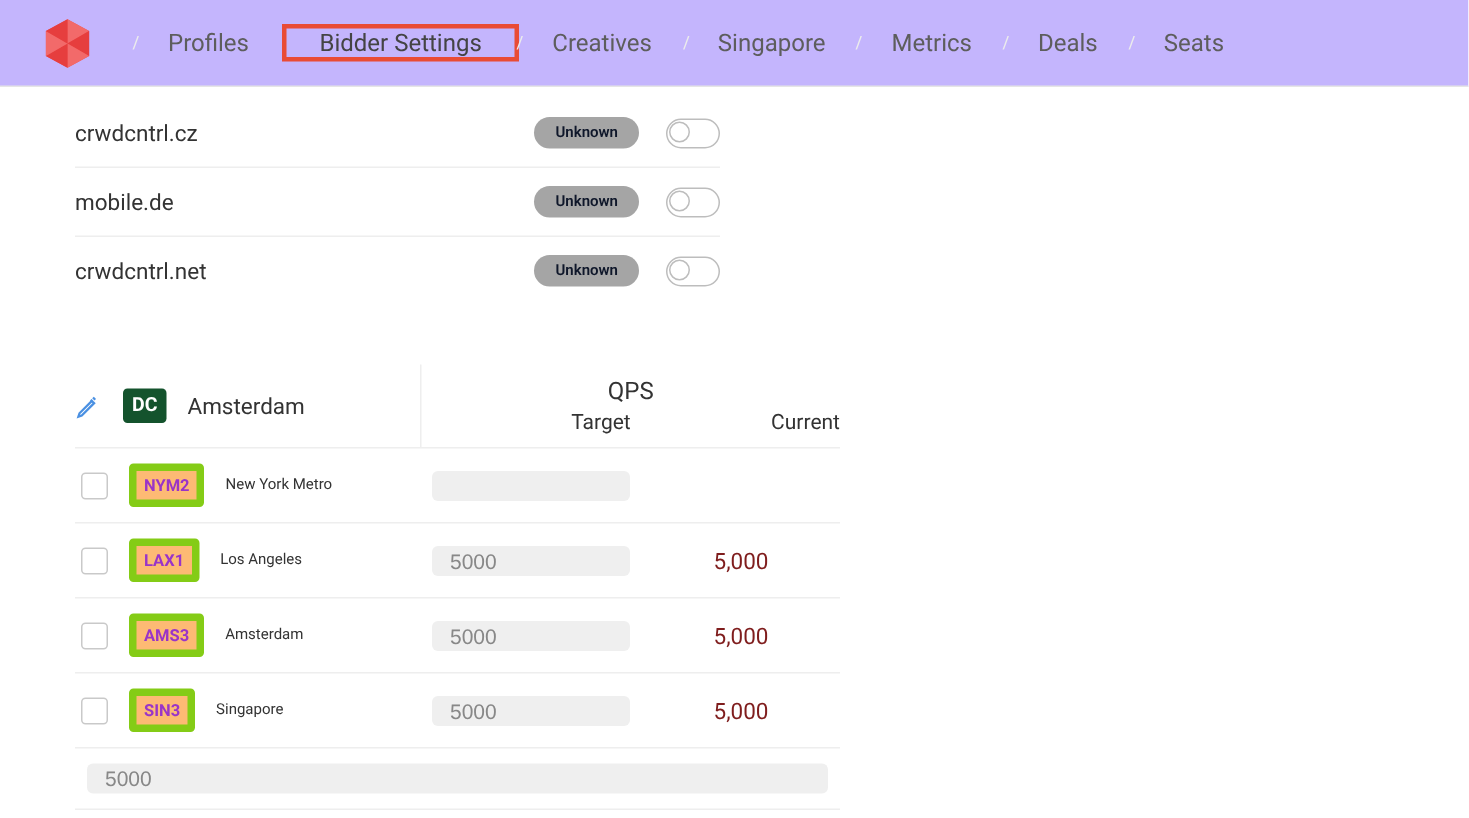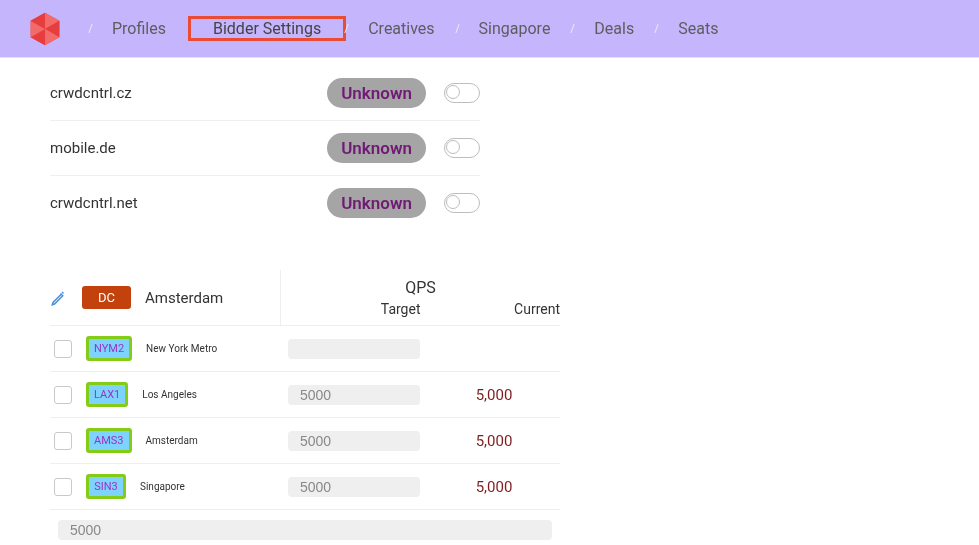--- a/index.html
+++ b/index.html
@@ -77,22 +77,22 @@
       font-size: 15px;
       color: #333;
     }
     .domain-right {
       display: flex;
       align-items: center;
       gap: 18px;
     }
     .status-badge {
       background: #a5a5a5;
-      color: #701a75;
-      font-size: 17px;
+      color: #0f172a;
+      font-size: 10px;
       font-weight: 600;
       padding: 5px 14px;
       border-radius: 16px;
     }
     .toggle {
       width: 36px;
       height: 20px;
       border: 1.5px solid #bdbdbd;
       border-radius: 12px;
       position: relative;
@@ -125,25 +125,25 @@
       gap: 14px;
       padding: 10px 0;
       width: 230px;
     }
     .edit-icon {
       color: #4a90e2;
       width: 18px;
       height: 18px;
     }
     .dc-chip {
-      background: #c2410c;
+      background: #14532d;
       color: #fff;
-      font-weight: 400;
+      font-weight: 700;
       font-size: 13px;
-      padding: 4px 16px;
+      padding: 4px 6px;
       border-radius: 3px;
     }
     .dc-label {
       font-size: 15px;
       color: #333;
     }
     .dc-header-right {
       flex: 1;
       border-left: 1px solid #eee;
     }
@@ -178,29 +178,29 @@
     .checkbox {
       width: 18px;
       height: 18px;
       border: 1.5px solid #c9c9c9;
       border-radius: 3px;
       cursor: pointer;
       background: #fff;
       margin-left: 4px;
     }
     .dc-code {
-      border: 3px solid #84cc16;
+      border: 5px solid #84cc16;
       color: #9a34c8;
-      font-weight: 400;
+      font-weight: 700;
       font-size: 11px;
       padding: 3px 5px;
       border-radius: 3px;
       min-width: 40px;
       text-align: center;
-      background: #7dd3fc;
+      background: #fdba74;
     }
     .dc-name {
       font-size: 10px;
       color: #333;
     }
     .dc-row-right {
       flex: 1;
       display: flex;
       align-items: center;
     }
@@ -247,20 +247,23 @@
     <div class="nav-tab highlighted">
         <span>Bidder Settings</span>
       </div>
     <div class="nav-tab">
         <span>Creatives</span>
       </div>
     <div class="nav-tab">
         <span>Singapore</span>
       </div>
     <div class="nav-tab">
+        <span>Metrics</span>
+      </div>
+    <div class="nav-tab">
         <span>Deals</span>
       </div>
     <div class="nav-tab">
         <span>Seats</span>
       </div>
   </div>
 </div>
 
 <div class="domain-list">
   <div class="domain-row">

